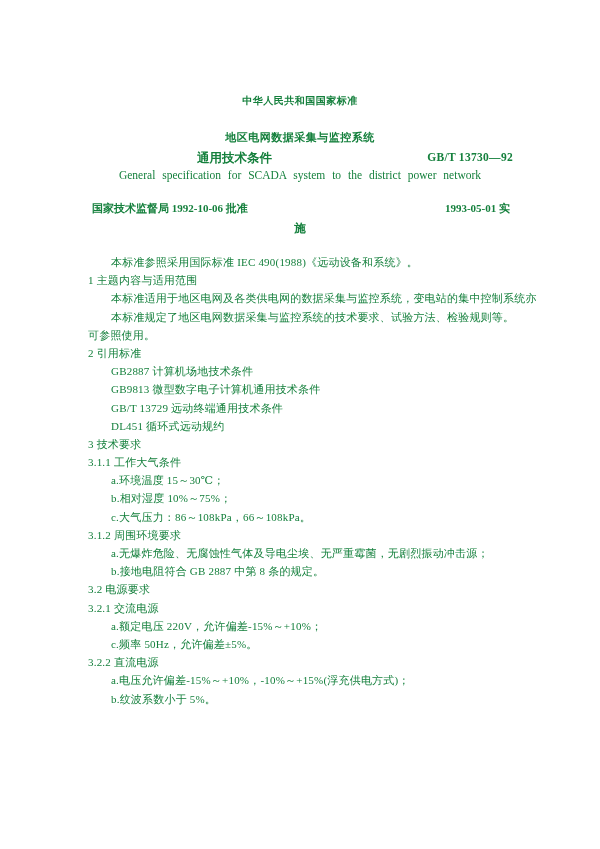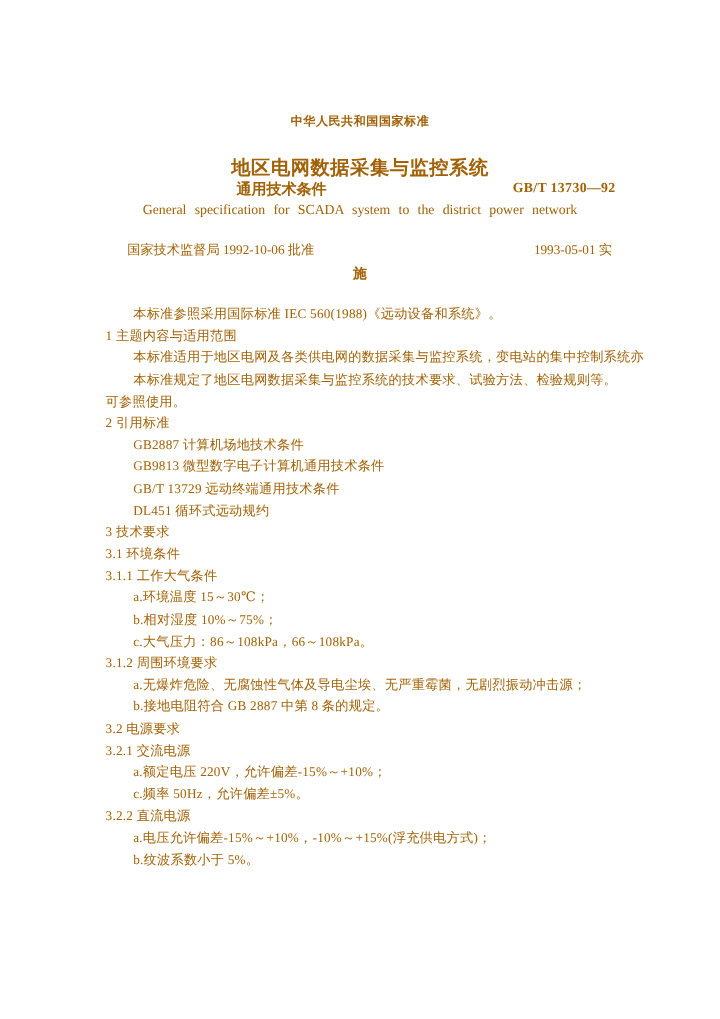--- a/index.html
+++ b/index.html
@@ -5,39 +5,39 @@
   html, body {
     margin: 0;
     padding: 0;
     background: #ffffff;
   }
   .page {
     position: relative;
     width: 600px;
     height: 849px;
     background: #ffffff;
-    color: #a16207;
+    color: #15803d;
     font-family: "Liberation Serif", "DejaVu Serif", serif;
     overflow: hidden;
   }
   .centered {
     position: absolute;
     left: 0;
     width: 100%;
     text-align: center;
   }
   .hdr-line1 {
     top: 94px;
     font-size: 10px;
     font-weight: 700;
     letter-spacing: 0.5px;
   }
   .hdr-line2 {
     top: 130px;
-    font-size: 16px;
+    font-size: 11px;
     font-weight: 700;
     letter-spacing: 0.5px;
   }
   .hdr-row3 {
     position: absolute;
     top: 150px;
     left: 88px;
     right: 87px;
     height: 16px;
   }
@@ -59,25 +59,25 @@
   }
   .hdr-en {
     top: 169px;
     font-size: 11.5px;
     font-weight: 400;
     word-spacing: 4px;
   }
   .approval-row {
     position: absolute;
     top: 201px;
-    left: 106px;
+    left: 92px;
     right: 90px;
     height: 15px;
     font-size: 11px;
-    font-weight: 400;
+    font-weight: 700;
   }
   .approval-left {
     position: absolute;
     left: 0;
     top: 0;
     white-space: nowrap;
   }
   .approval-right {
     position: absolute;
     right: 0;
@@ -123,32 +123,31 @@
   <div class="centered hdr-en">General specification for SCADA system to the district power network</div>
 
   <div class="approval-row">
     <span class="approval-left">国家技术监督局 1992-10-06 批准</span>
     <span class="approval-right">1993-05-01 实</span>
   </div>
 
   <div class="centered wrap-char">施</div>
 
   <div class="doc-body">
-      <div class="line para">本标准参照采用国际标准 IEC 560(1988)《远动设备和系统》。</div>
+      <div class="line para">本标准参照采用国际标准 IEC 490(1988)《远动设备和系统》。</div>
       <div class="line section">1 主题内容与适用范围</div>
       <div class="line para">本标准适用于地区电网及各类供电网的数据采集与监控系统，变电站的集中控制系统亦</div>
       <div class="line para">本标准规定了地区电网数据采集与监控系统的技术要求、试验方法、检验规则等。</div>
       <div class="line flush">可参照使用。</div>
       <div class="line section">2 引用标准</div>
       <div class="line para">GB2887 计算机场地技术条件</div>
       <div class="line para">GB9813 微型数字电子计算机通用技术条件</div>
       <div class="line para">GB/T 13729 远动终端通用技术条件</div>
       <div class="line para">DL451 循环式远动规约</div>
       <div class="line section">3 技术要求</div>
-      <div class="line section">3.1 环境条件</div>
       <div class="line section">3.1.1 工作大气条件</div>
       <div class="line para">a.环境温度 15～30℃；</div>
       <div class="line para">b.相对湿度 10%～75%；</div>
       <div class="line para">c.大气压力：86～108kPa，66～108kPa。</div>
       <div class="line section">3.1.2 周围环境要求</div>
       <div class="line para">a.无爆炸危险、无腐蚀性气体及导电尘埃、无严重霉菌，无剧烈振动冲击源；</div>
       <div class="line para">b.接地电阻符合 GB 2887 中第 8 条的规定。</div>
       <div class="line section">3.2 电源要求</div>
       <div class="line section">3.2.1 交流电源</div>
       <div class="line para">a.额定电压 220V，允许偏差-15%～+10%；</div>

